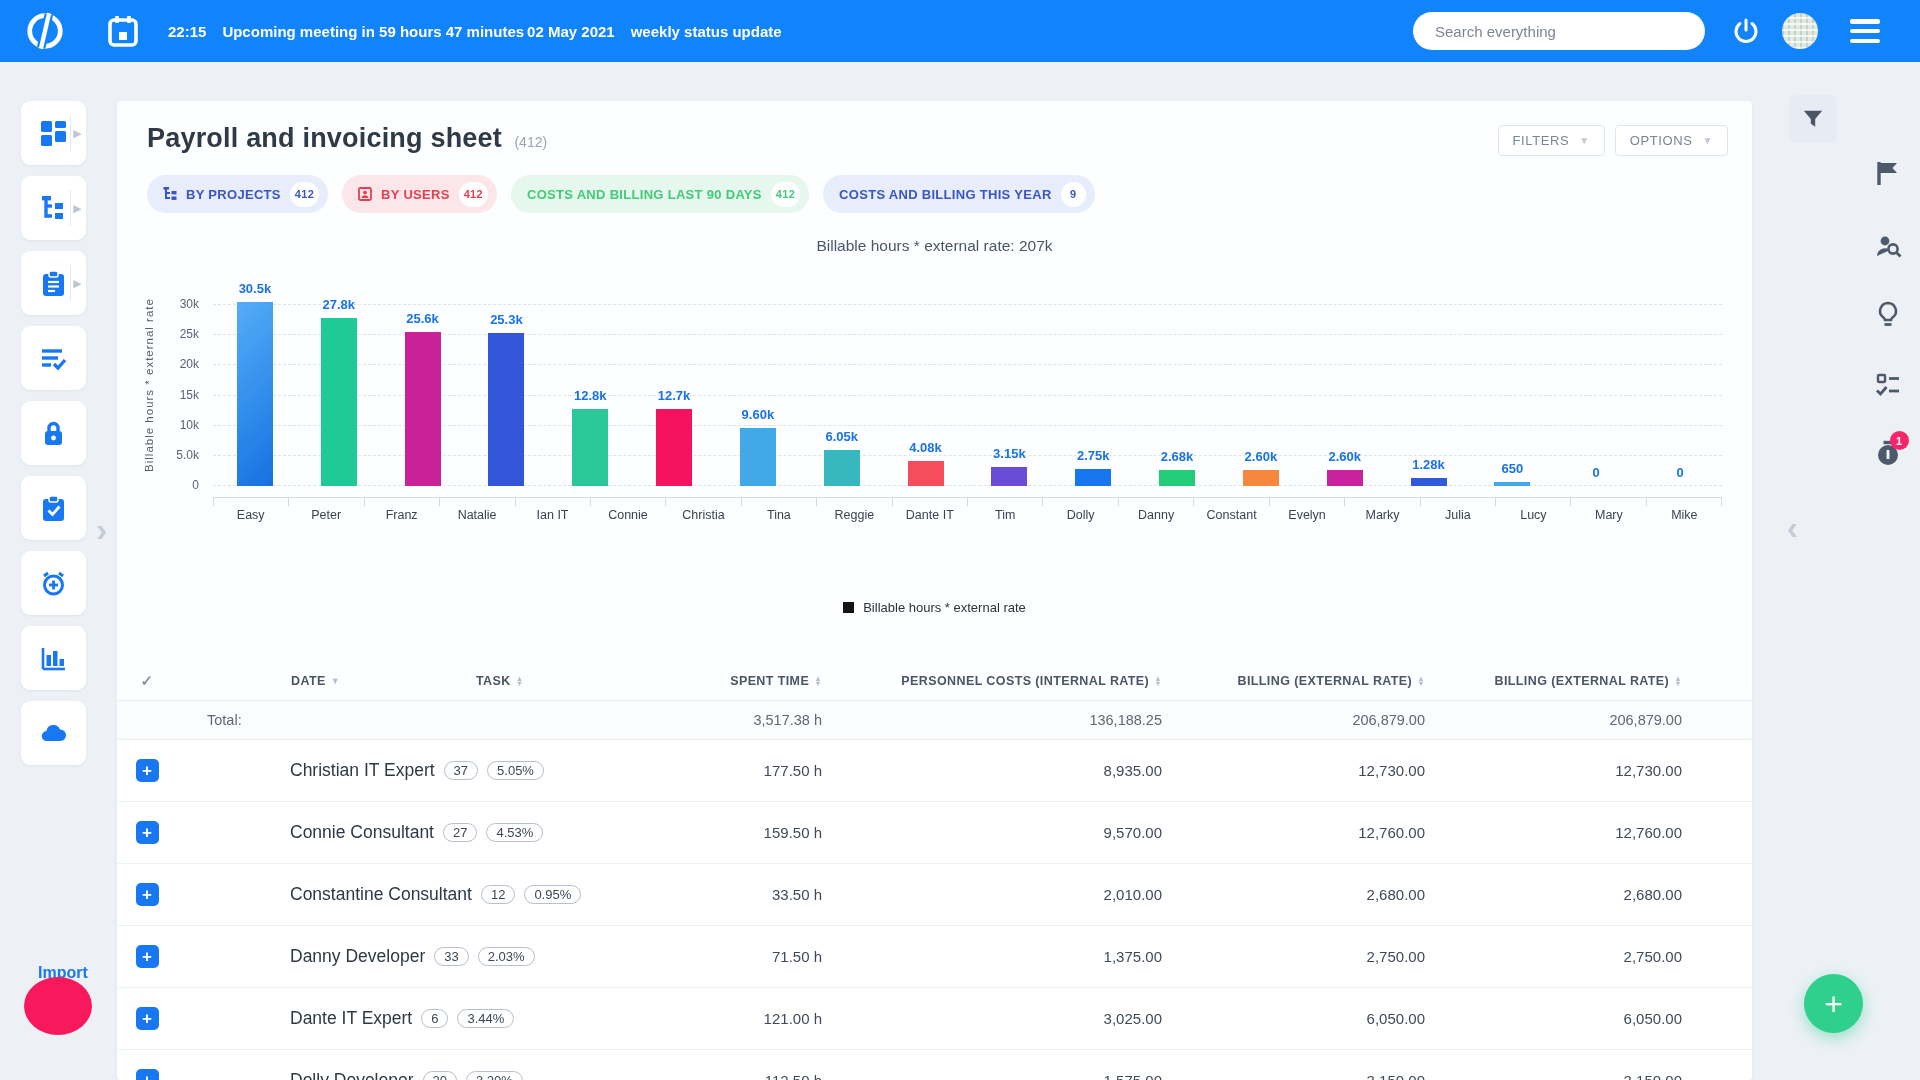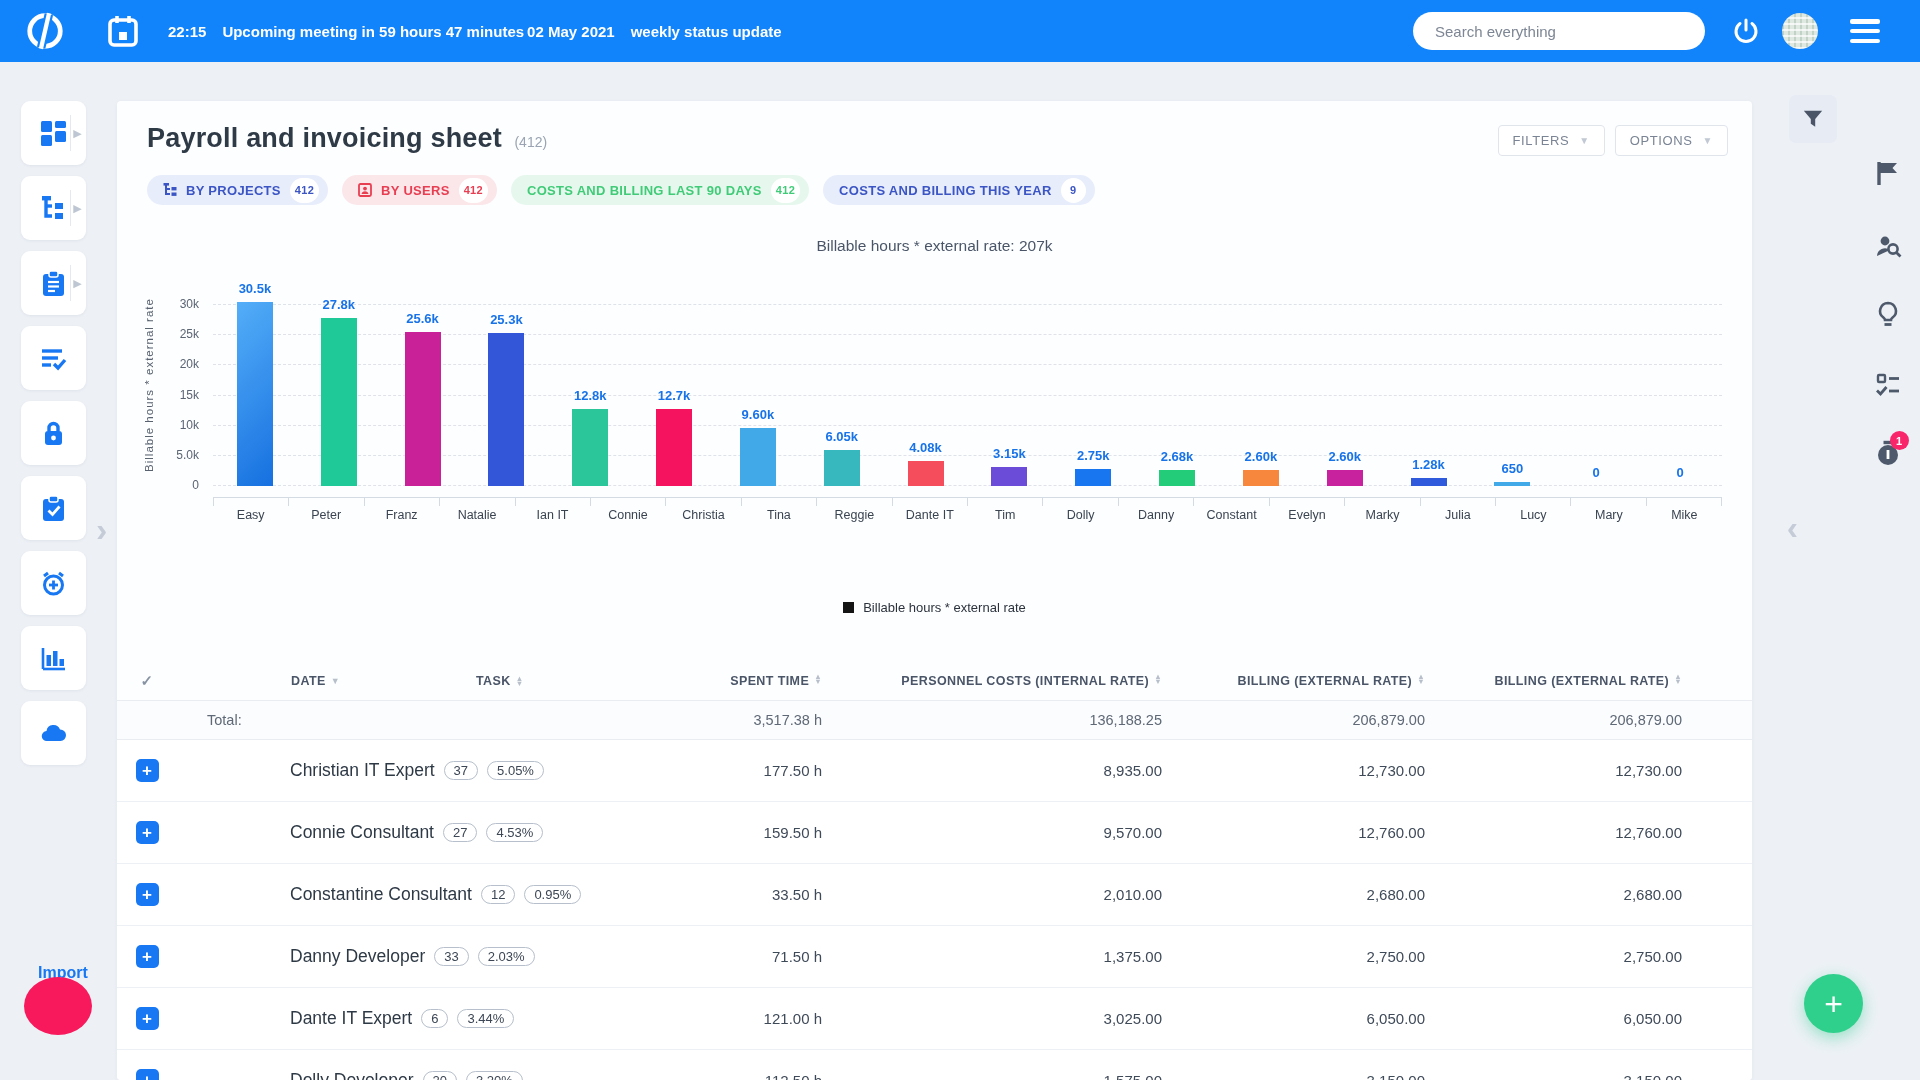--- a/index.html
+++ b/index.html
@@ -58,21 +58,21 @@
 
   .title-row { position:absolute; left:30px; top:22px; right:24px; height:40px; }
   .page-title { font-size:27px; color:#2F3A47; letter-spacing:.2px; display:inline; }
   .title-count { font-size:14px; color:#9AA4B2; margin-left:8px; }
   .hdr-btns { position:absolute; right:0; top:2px; display:flex; gap:10px; }
   .obtn { height:31px; padding:0 14px; background:#fff; border:1px solid #E0E5EC; border-radius:4px;
     color:#7A8494; font-size:13px; letter-spacing:.6px; display:flex; align-items:center; gap:10px; cursor:pointer; }
   .obtn .caret { color:#C2C9D4; font-size:10px; }
 
   .tabs { position:absolute; left:30px; top:74px; display:flex; gap:14px; }
-  .tab { height:30px; border-radius:19px; display:flex; align-items:center; gap:9px;
+  .tab { height:38px; border-radius:19px; display:flex; align-items:center; gap:9px;
     padding:0 9px 0 16px; font-size:13px; font-weight:700; letter-spacing:.3px; cursor:pointer; white-space:nowrap; }
   .tab .tbadge { background:#fff; min-width:25px; height:25px; border-radius:13px; padding:0 5px;
     display:flex; align-items:center; justify-content:center; font-size:11px; font-weight:700; }
   .tab-projects { background:#E8EDFB; color:#3B55C4; }
   .tab-projects .tbadge { color:#3B55C4; }
   .tab-users { background:#FBE7EA; color:#E83E52; }
   .tab-users .tbadge { color:#E83E52; }
   .tab-costs90 { background:#E6F8ED; color:#41CB78; }
   .tab-costs90 .tbadge { color:#41CB78; }
   .tab-costsyear { background:#E7EDFB; color:#3B55C4; }
@@ -102,21 +102,21 @@
   .legend .sq { width:11px; height:11px; background:#141414; display:inline-block; }
 
   
   .tbl { position:absolute; left:0; top:560px; width:1635px; }
   .trow { display:grid; grid-template-columns:60px 465px 180px 340px 263px 257px;
     padding-right:70px; align-items:center; }
   .thead { height:39px; font-size:12.5px; font-weight:700; color:#4A5568; letter-spacing:.4px; }
   .thead .namecols { position:relative; height:100%; }
   .thead .hl { position:absolute; top:50%; transform:translateY(-50%); display:flex; align-items:center; gap:5px; }
   .num { text-align:right; }
-  .thead .num { display:flex; justify-content:flex-end; align-items:flex-start; gap:5px; }
+  .thead .num { display:flex; justify-content:flex-end; align-items:center; gap:5px; }
   .sort2 { display:inline-flex; flex-direction:column; line-height:5px; font-size:7.5px; color:#B7BFCB; }
   .sort1 { font-size:9px; color:#B7BFCB; }
   .selcheck { text-align:center; color:#8792A2; font-size:15px; }
   .total-row { height:40px; border-top:1px solid #E9EDF1; border-bottom:1px solid #E9EDF1;
     background:#FBFCFD; font-size:14.5px; color:#5E6876; }
   .total-label { padding-left:30px; font-size:14.5px; color:#5E6876; }
   .drow { height:62px; border-bottom:1px solid #EDF0F4; font-size:15px; color:#3F4A59; background:#fff; cursor:pointer; }
   .drow .expand { display:flex; justify-content:center; }
   .plusbtn { width:23px; height:23px; border-radius:5px; background:#1877F2; color:#fff;
     font-size:17px; font-weight:700; display:flex; align-items:center; justify-content:center;

